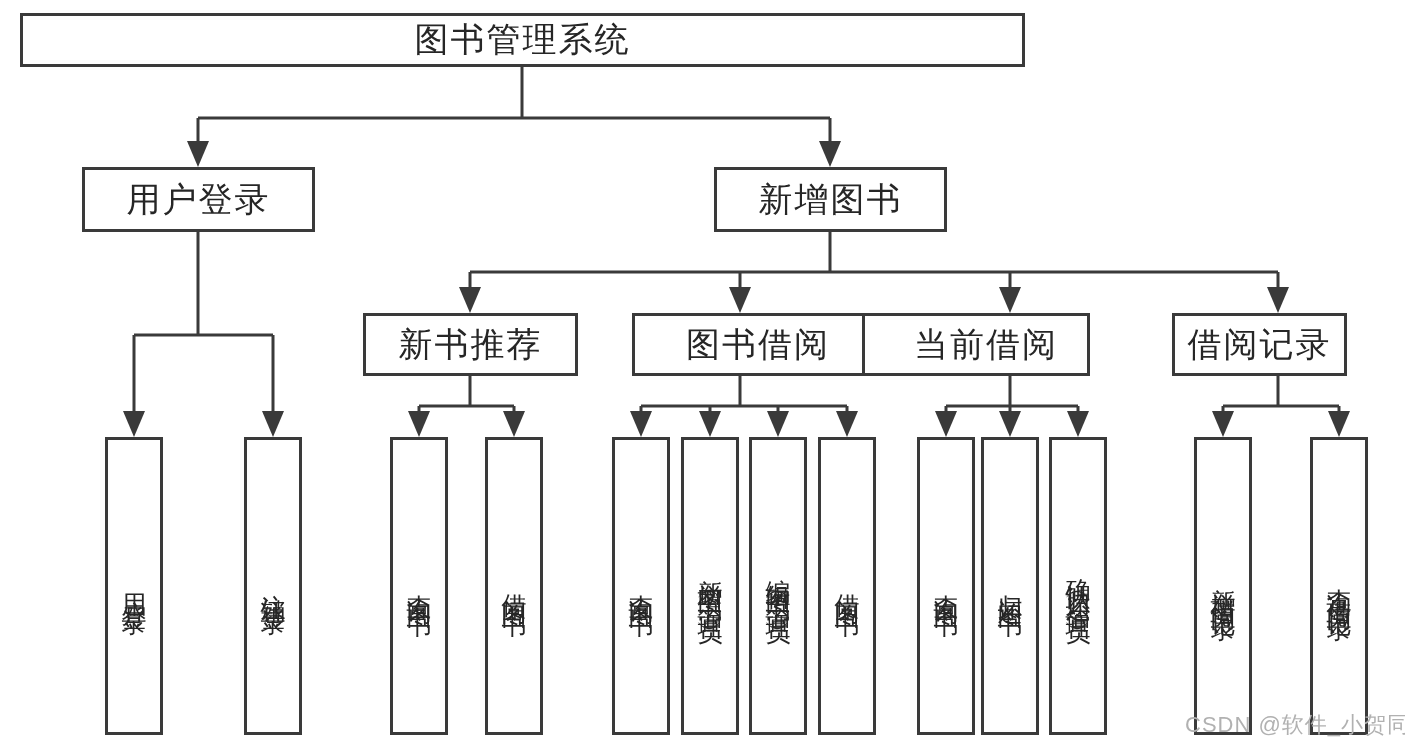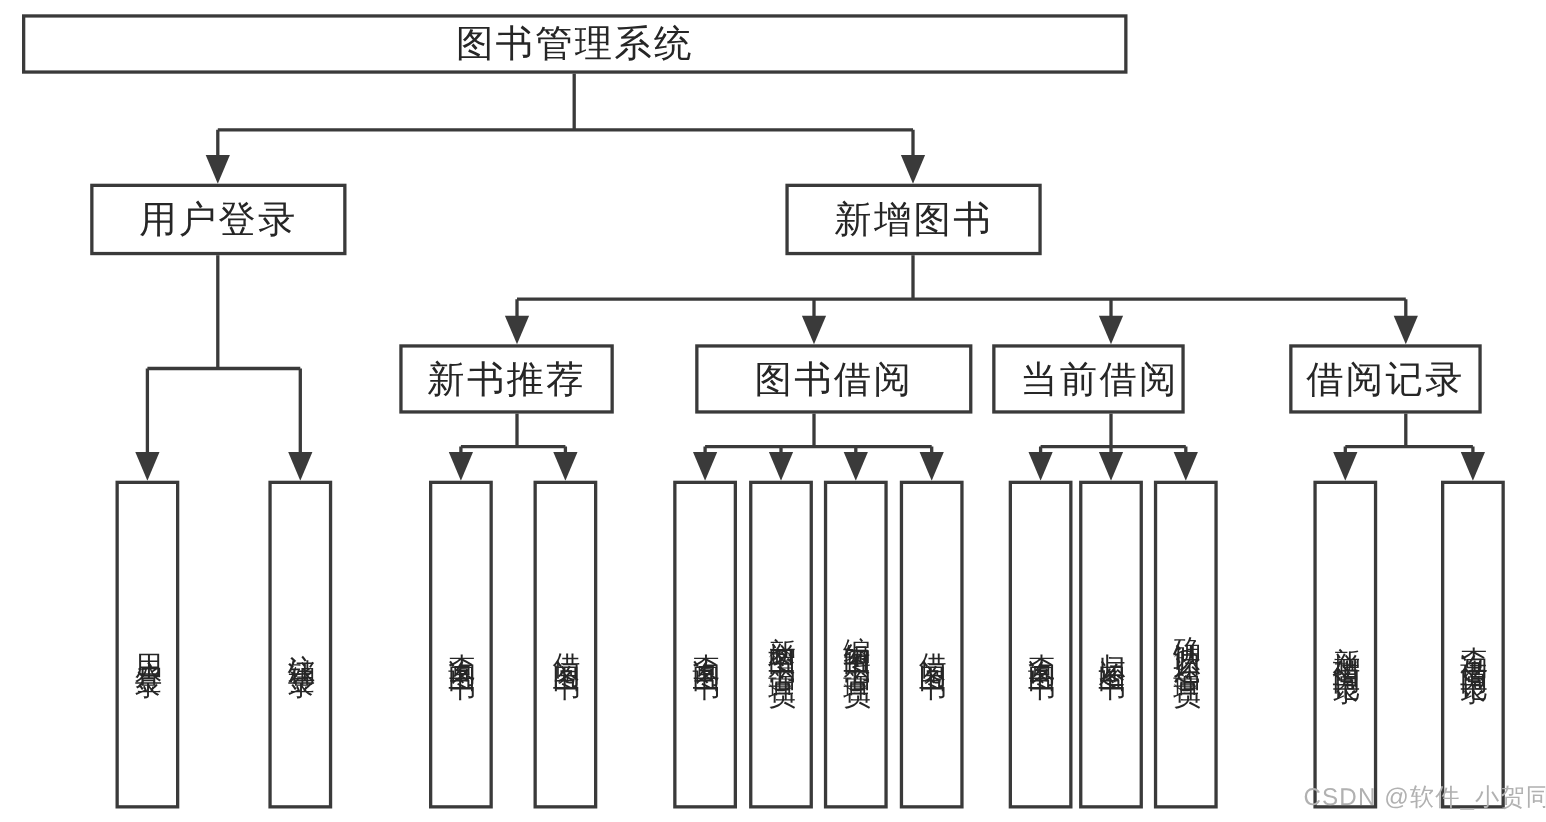--- a/index.html
+++ b/index.html
@@ -93,23 +93,23 @@
       <polygon fill="#3a3a3a" stroke="none" points="1212,411 1234,411 1223,437"></polygon>
       <polygon fill="#3a3a3a" stroke="none" points="1328,411 1350,411 1339,437"></polygon>
     </g>
   </svg>
 
   <div class="node h-node" style="left:20px; top:13px; width:1005px; height:54px;">图书管理系统</div>
 
   <div class="node h-node" style="left:82px; top:167px; width:233px; height:65px;">用户登录</div>
   <div class="node h-node" style="left:714px; top:167px; width:233px; height:65px;">新增图书</div>
 
-  <div class="node h-node" style="left:363px; top:313px; width:195px; height:63px;">新书推荐</div>
+  <div class="node h-node" style="left:363px; top:313px; width:215px; height:63px;">新书推荐</div>
   <div class="node h-node" style="left:632px; top:313px; width:252px; height:63px;">图书借阅</div>
-  <div class="node h-node" style="left:902px; top:313px; width:175px; height:63px;padding-left:20px;">当前借阅</div>
+  <div class="node h-node" style="left:862px; top:313px; width:228px; height:63px;padding-left:20px;">当前借阅</div>
   <div class="node h-node" style="left:1172px; top:313px; width:175px; height:63px;">借阅记录</div>
 
   <div class="node v-node" style="left:105px; top:437px; width:58px; height:298px;">用户登录</div>
   <div class="node v-node" style="left:244px; top:437px; width:58px; height:298px;">注销登录</div>
 
   <div class="node v-node" style="left:390px; top:437px; width:58px; height:298px;">查询图书</div>
   <div class="node v-node" style="left:485px; top:437px; width:58px; height:298px;">借阅图书</div>
 
   <div class="node v-node" style="left:612px; top:437px; width:58px; height:298px;">查询图书</div>
   <div class="node v-node" style="left:681px; top:437px; width:58px; height:298px;">新增图书（管理员）</div>

